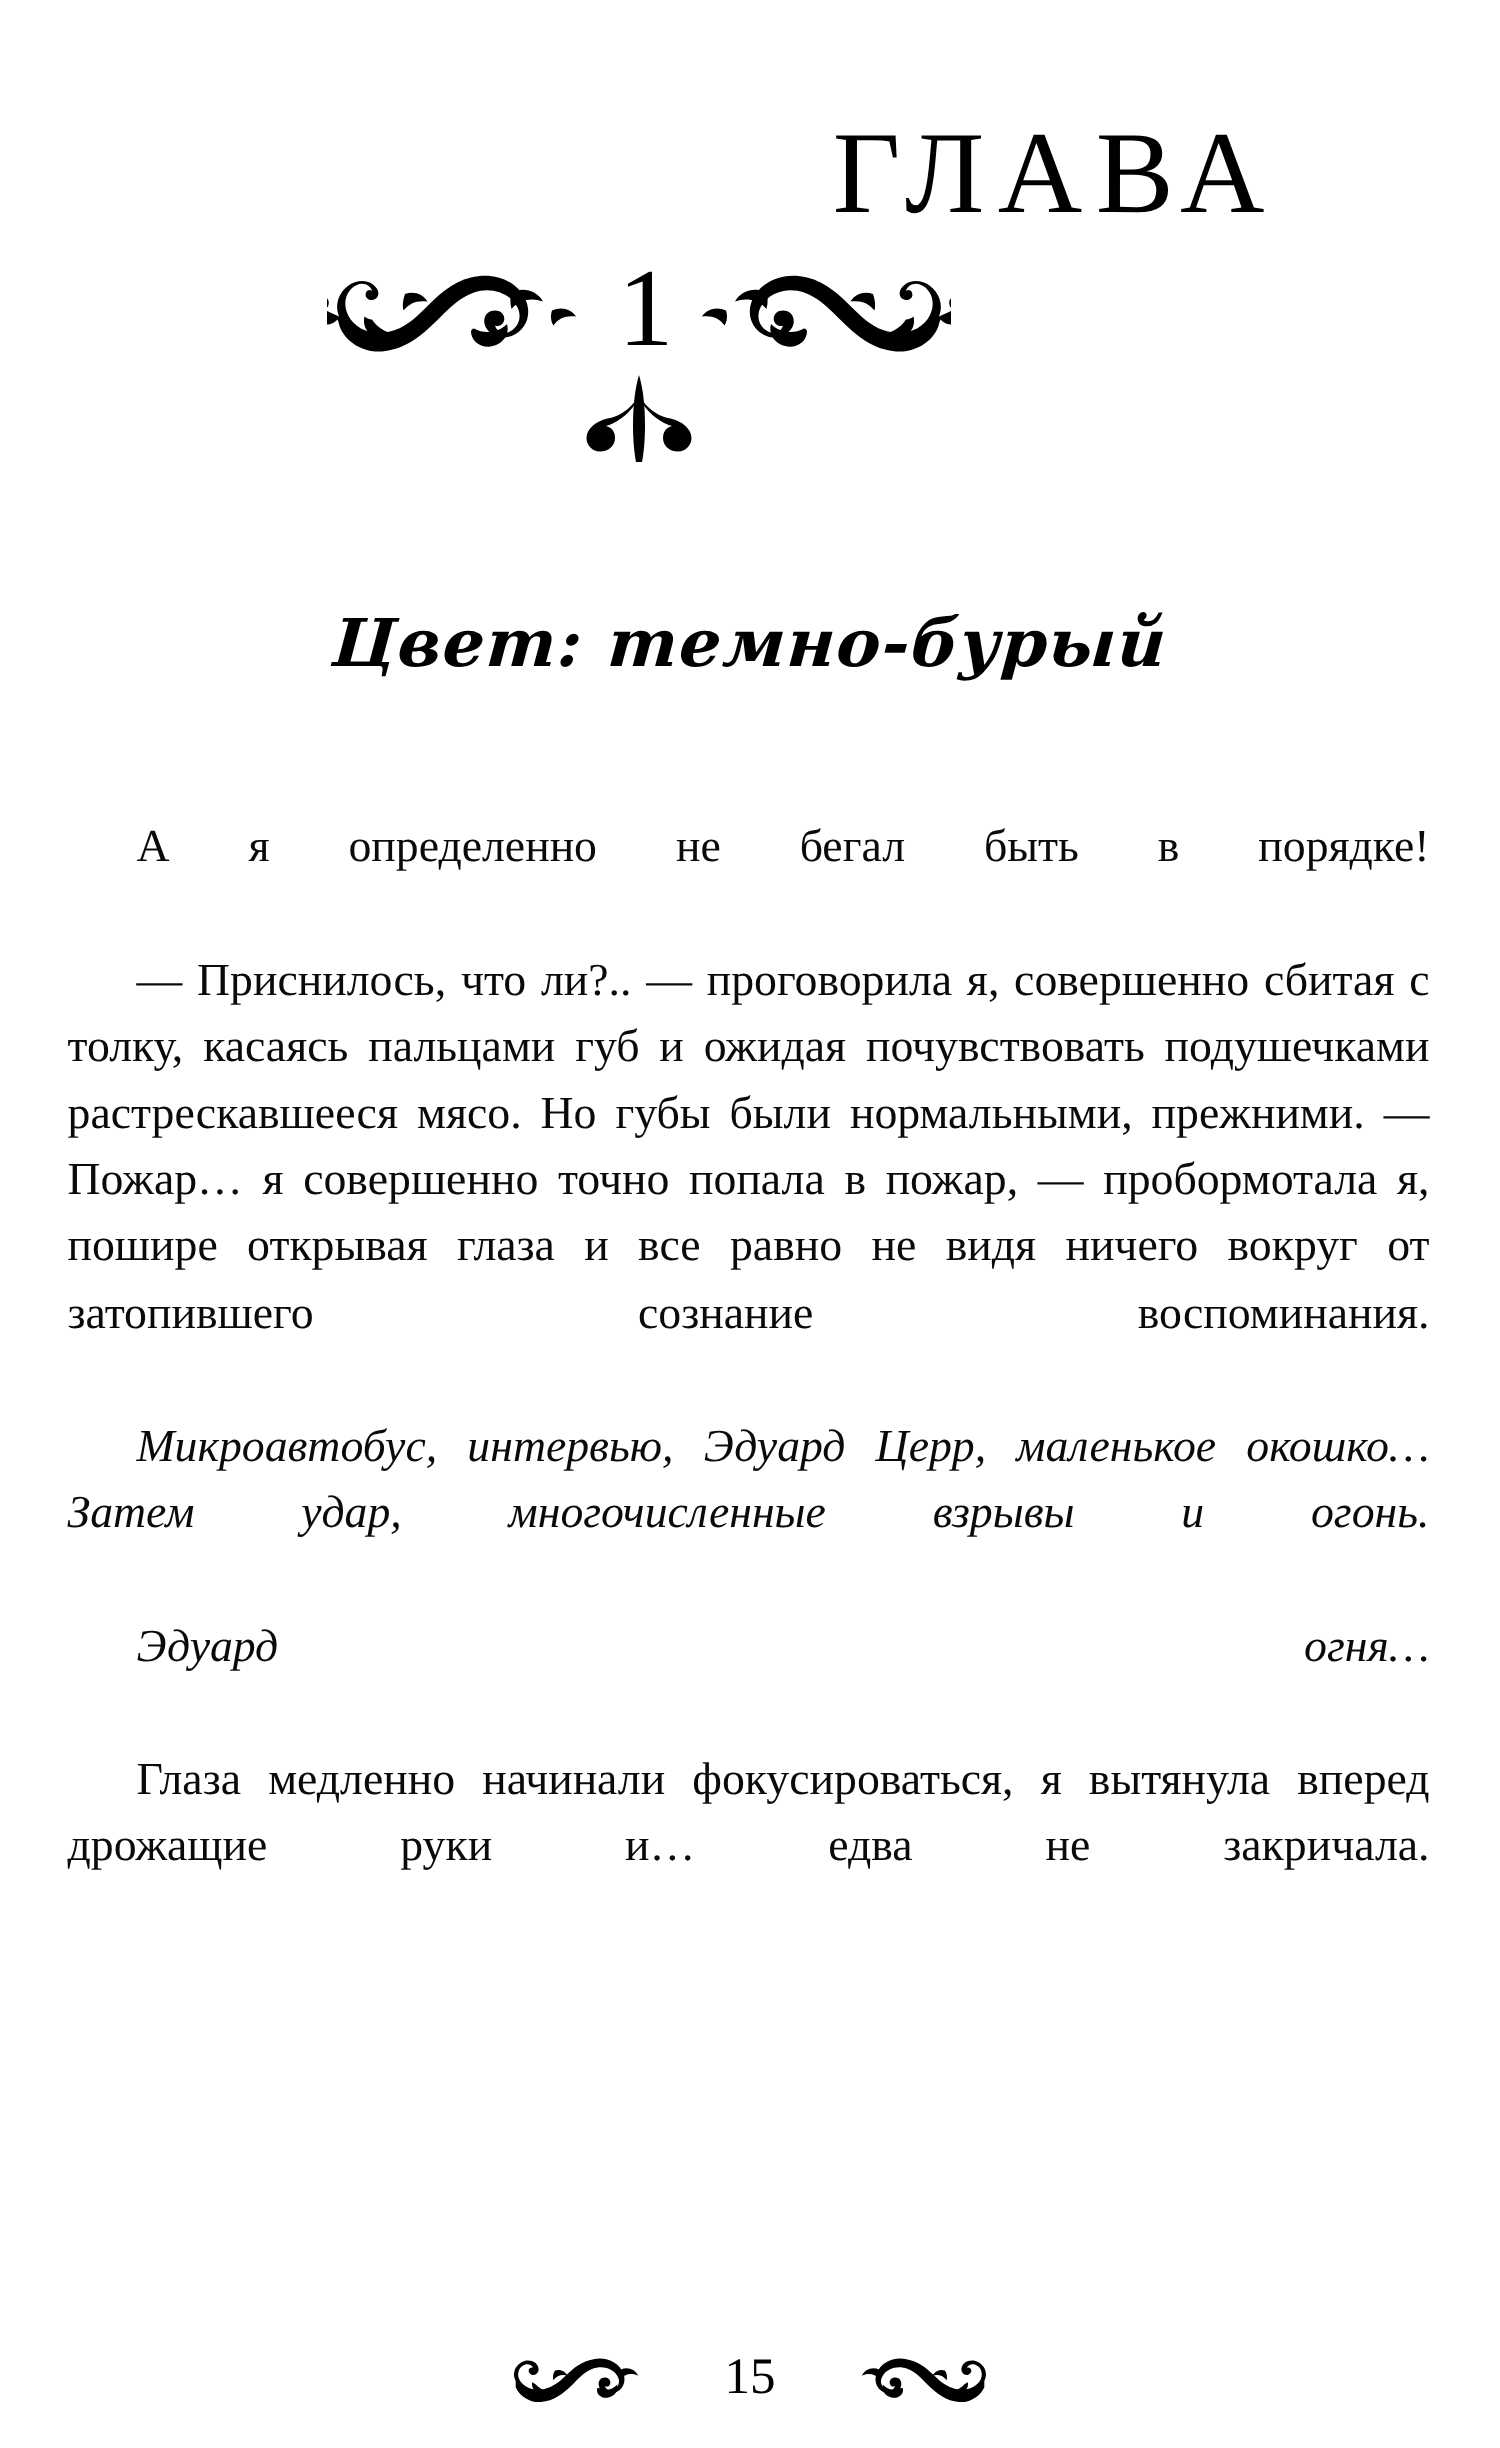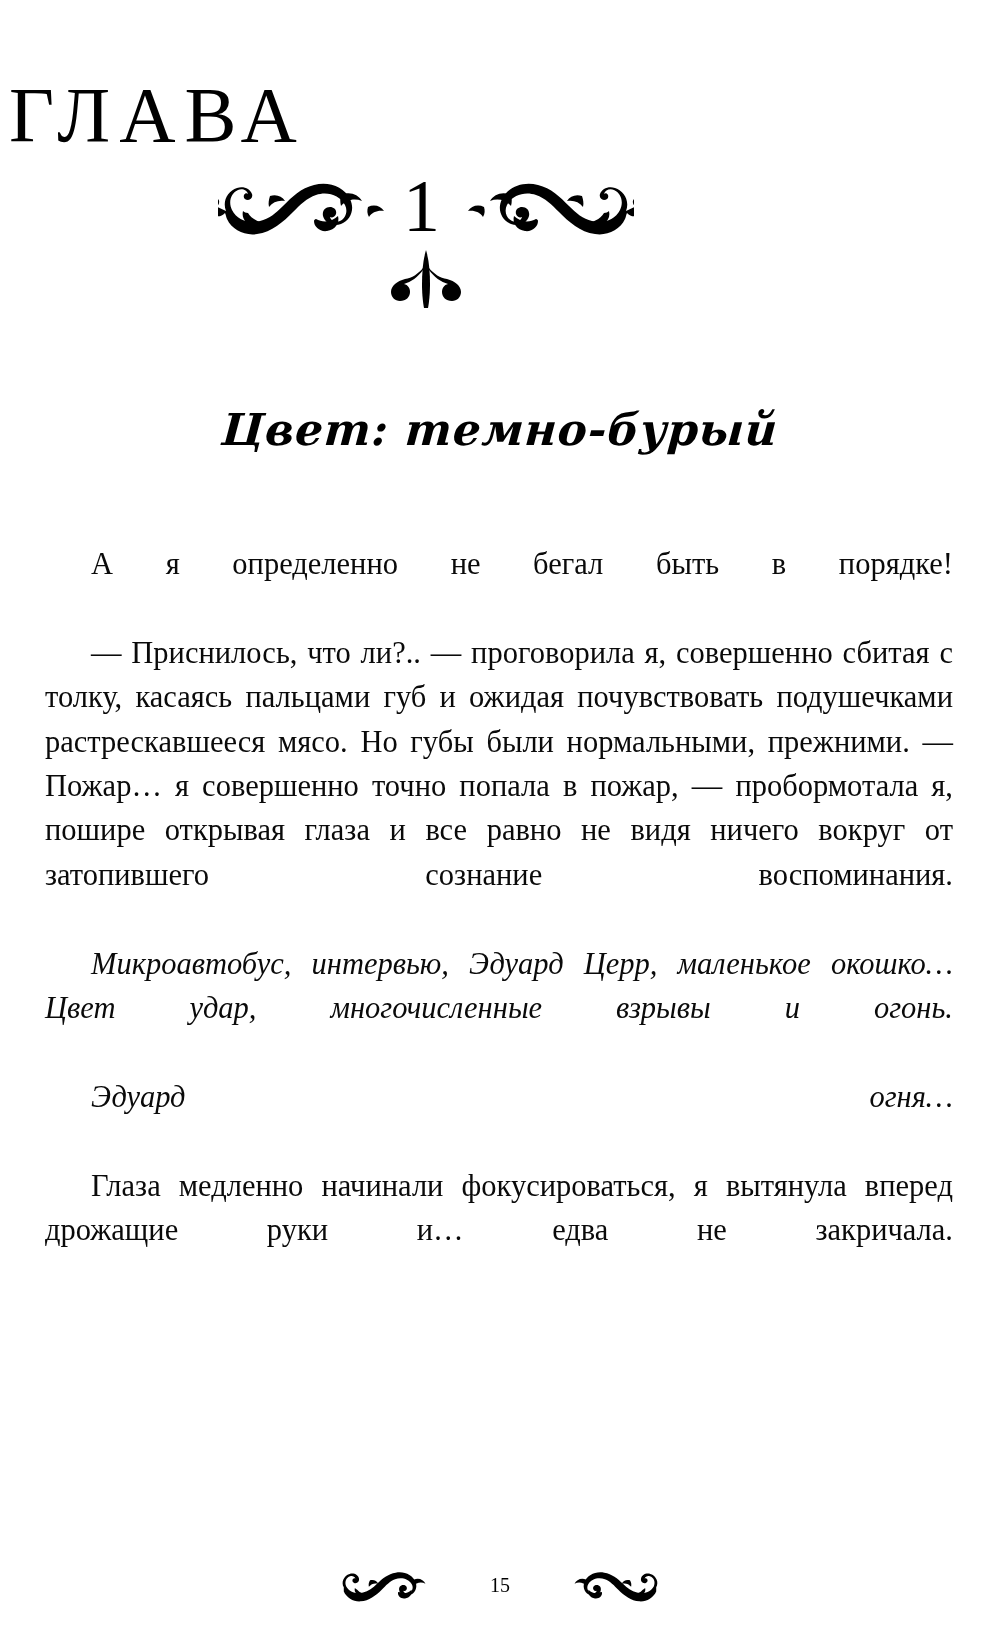--- a/index.html
+++ b/index.html
@@ -19,21 +19,21 @@
     overflow: hidden;
     box-sizing: border-box;
   }
 
   
   .chapter-header {
     position: absolute;
     top: 78px;
     left: 0;
     width: 852px;
-    text-align: left;
+    text-align: right;
   }
 
   .chapter-word {
     font-size: 78px;
     line-height: 0.95;
     letter-spacing: 9px;
     font-weight: 400;
     text-indent: 9px;
     color: #000;
   }
@@ -143,21 +143,21 @@
     bottom: 26px;
     left: 0;
     width: 1000px;
     display: flex;
     align-items: center;
     justify-content: center;
     gap: 34px;
   }
 
   .page-number {
-    font-size: 20px;
+    font-size: 34px;
     line-height: 1;
     color: #000;
     min-width: 36px;
     text-align: center;
   }
 
   .footer .flourish svg { display: block; }
 </style>
 </head>
 <body>
@@ -207,21 +207,21 @@
   <div class="subtitle">Цвет: темно-бурый</div>
 
   <div class="body-text">
 
 
 
     <p>А я определенно не бегал быть в порядке!</p>
 
     <p>— Приснилось, что ли?.. — проговорила я, совершенно сбитая с толку, касаясь пальцами губ и ожидая почувствовать подушечками растрескавшееся мясо. Но губы были нормальными, прежними. — Пожар… я совершенно точно попала в пожар, — пробормотала я, пошире открывая глаза и все равно не видя ничего вокруг от затопившего сознание воспоминания.</p>
 
-    <p class="italic">Микроавтобус, интервью, Эдуард Церр, маленькое окошко… Цвет удар, многочисленные взрывы и огонь.</p>
+    <p class="italic">Микроавтобус, интервью, Эдуард Церр, маленькое окошко… Затем удар, многочисленные взрывы и огонь.</p>
 
     <p class="italic">Эдуард огня…</p>
 
     <p>Глаза медленно начинали фокусироваться, я вытянула вперед дрожащие руки и… едва не закричала.</p>
   </div>
 
   <div class="footer">
 
     <span class="flourish">
       <svg width="118" height="42" viewBox="0 0 175 72" aria-hidden="true">

